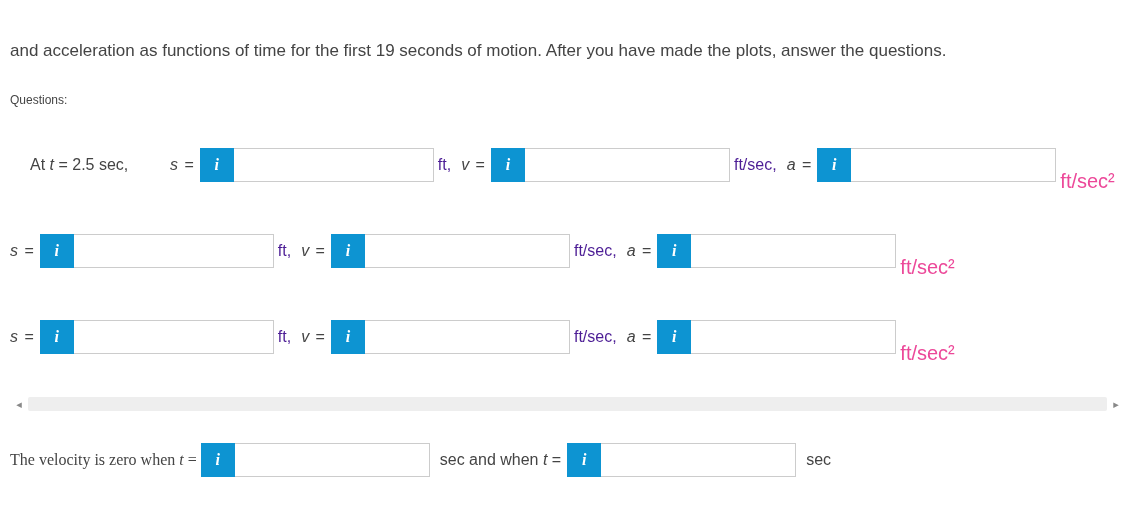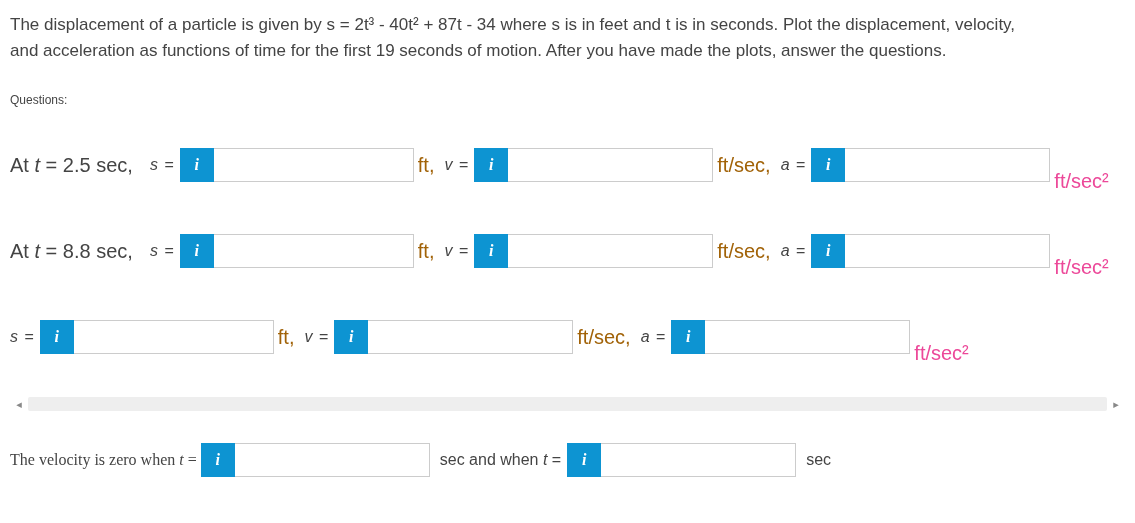--- a/index.html
+++ b/index.html
@@ -26,27 +26,28 @@
       color: #444;
       margin-bottom: 30px;
     }
     .question-row {
       display: flex;
       align-items: center;
       margin-bottom: 30px;
       white-space: nowrap;
     }
     .time-label {
-      font-size: 20px;
+      font-size: 16px;
       color: #444;
       font-style: italic;
       width: 140px;
       flex-shrink: 0;
       line-height: 1.3;
       white-space: normal;
+      margin-left: 20px;
     }
     .time-label .t {
       font-style: italic;
     }
     .time-label .num {
       font-style: normal;
     }
     .var-label {
       font-size: 16px;
       color: #444;
@@ -83,22 +84,22 @@
       padding: 0 8px;
       font-size: 15px;
       outline: none;
       background: #fff;
     }
     .w1 { width: 200px; }
     .w2 { width: 205px; }
     .w3 { width: 205px; }
     .w4 { width: 195px; }
     .unit-label {
-      font-size: 20px;
-      color: #a16207;
+      font-size: 16px;
+      color: #4c1d95;
       margin-right: 10px;
     }
     .unit-end {
       font-size: 20px;
       color: #ec4899;
       margin-top: 33px;
     }
     .scrollbar-row {
       display: flex;
       align-items: center;
@@ -135,21 +136,21 @@
     }
     .mid-text {
       margin: 0 6px;
       text-align: center;
     }
   </style>
 </head>
 <body>
 
 <div class="problem-text">
-  <span>The displacement of a particle is given by s = 2t³ - 40t² + 87t - 34 where s is in feet and t is in seconds. Plot the displacement, velocity,</span><br>
+  <br>
   <span>and acceleration as functions of time for the first 19 seconds of motion. After you have made the plots, answer the questions.</span>
 </div>
 
 <div class="questions-heading">Questions:</div>
 
 <div class="question-row">
   <span class="time-label">
     <span style="font-style:normal">At </span><span class="t">t</span><span class="num"> = </span><span class="num">2.5 sec,</span>
   </span>
 
@@ -169,23 +170,20 @@
 
   <span class="var-label"><span>a</span><span class="eq"> = </span></span>
   <span class="input-wrapper">
     <span class="info-icon">i</span>
     <input type="text" class="number-input w3" style="">
   </span>
   <span class="unit-end">ft/sec²</span>
 </div>
 
 <div class="question-row">
-  <span class="time-label">
-    <span style="font-style:normal">At </span><span class="t">t</span><span class="num"> = </span><span class="num">8.8 sec,</span>
-  </span>
 
   <span class="var-label"><span>s</span><span class="eq"> = </span></span>
   <span class="input-wrapper">
     <span class="info-icon">i</span>
     <input type="text" class="number-input w1" style="">
   </span>
   <span class="unit-label"><span>ft, </span></span>
 
   <span class="var-label"><span>v</span><span class="eq"> = </span></span>
   <span class="input-wrapper">

